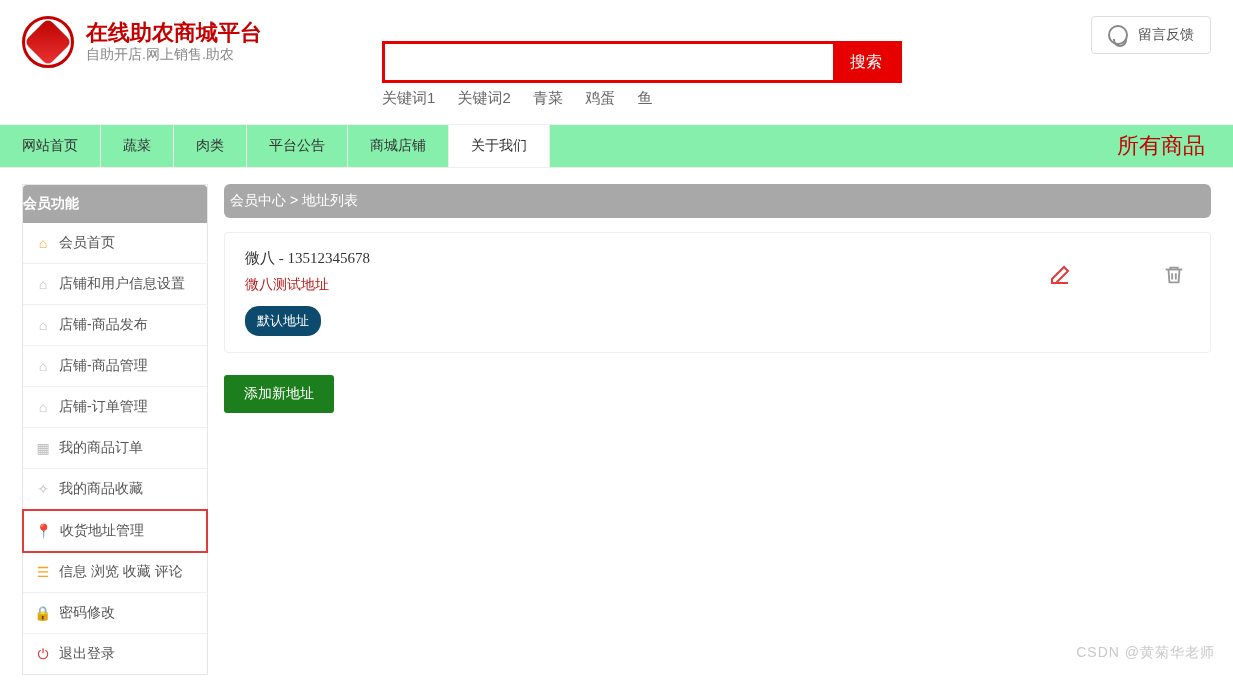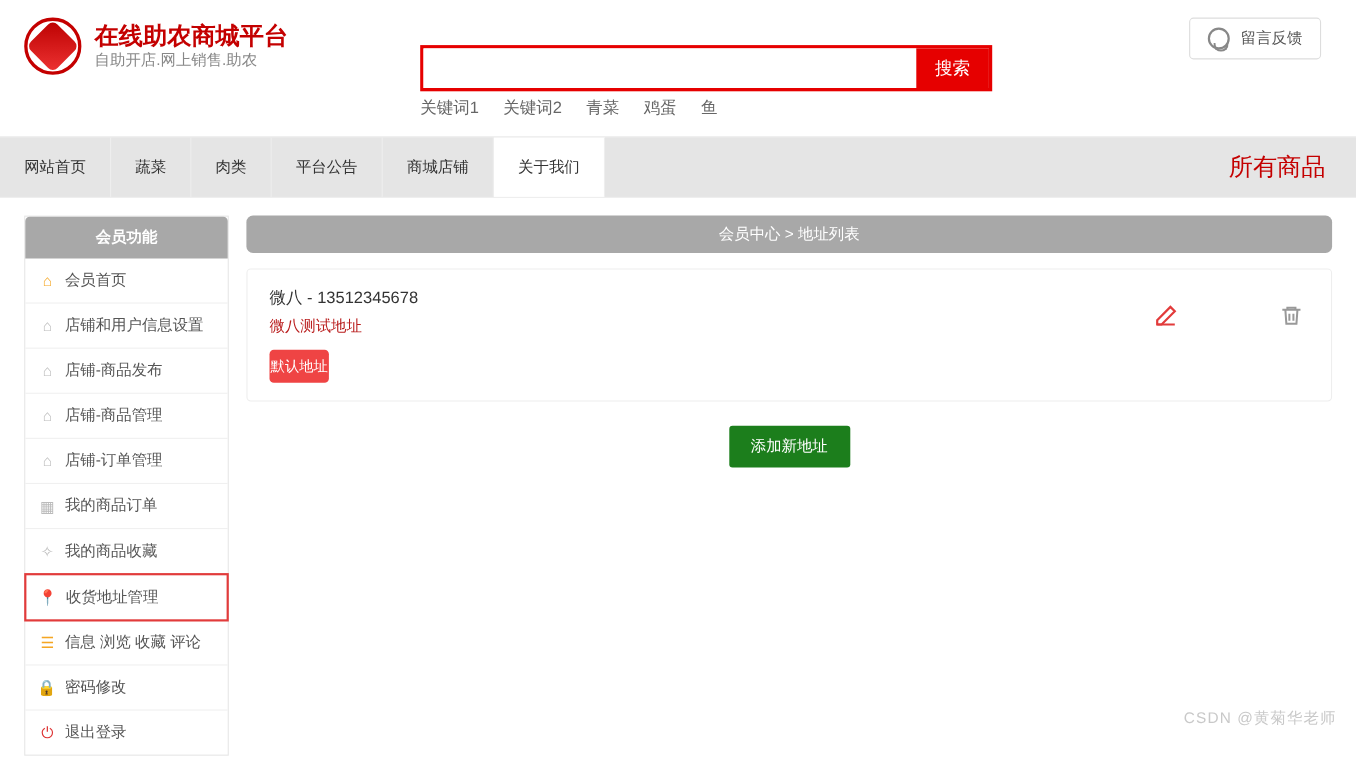--- a/index.html
+++ b/index.html
@@ -1,63 +1,63 @@
 <!DOCTYPE html>
 <html><head>
 <meta charset="utf-8">
 <style>
   * { box-sizing: border-box; margin: 0; padding: 0; }
   body { font-family: "Microsoft YaHei", Arial, sans-serif; font-size: 14px; color: #333; background: #fff; width: 1233px; }
 
   
-  .topbar { display: flex; align-items: flex-start; padding: 16px 32px 10px 22px; }
+  .topbar { display: flex; align-items: flex-start; padding: 16px 22px 10px 22px; }
   .logo-block { display: flex; align-items: center; gap: 12px; width: 360px; }
   .logo-circle { width: 52px; height: 52px; border-radius: 50%; border: 3px solid #c40000; position: relative; display:flex; align-items:center; justify-content:center;}
   .logo-inner { width: 34px; height: 34px; background: linear-gradient(135deg,#b00 0%, #e33 100%); transform: rotate(45deg); border-radius: 6px; }
   .brand-title { font-size: 22px; color: #c40000; font-weight: 700; line-height: 1.15; }
   .brand-sub { font-size: 14px; color: #888; }
   .search-block { flex: 0 0 520px; margin-top: 25px; }
   .search-row { display: flex; border: 3px solid #e60000; height: 42px; }
   .search-row input { border: none; outline: none; flex: 1; padding: 0 10px; font-size: 14px; }
   .search-btn { width: 66px; background: #e60000; color: #fff; display: flex; align-items: center; justify-content: center; font-size: 16px; cursor: pointer; }
   .kw-row { margin-top: 6px; color: #666; font-size: 15px; }
   .kw-row span { margin-right: 18px; cursor: pointer; }
   .feedback { margin-left: auto; border-radius: 14px; }
   .feedback-btn { border: 1px solid #ddd; border-radius: 4px; padding: 8px 16px; display:flex; align-items:center; gap:10px; cursor:pointer; color:#555;}
   .fb-ico { width:20px; height:20px; border:2px solid #888; border-radius:50%; position:relative;}
   .fb-ico::after { content:""; position:absolute; width:10px; height:6px; border:2px solid #888; border-top:none; border-radius:0 0 8px 8px; bottom:-4px; left:3px;}
 
   
-  .navbar { display:flex; align-items:stretch; border-top:1px solid #eee; border-bottom:1px solid #eee; background:#e5e5e5; height:56px; margin-top:6px;}
+  .navbar { display:flex; align-items:stretch; border-top:1px solid #eee; border-bottom:1px solid #eee; background:#86efac; height:44px; margin-top:6px;}
   .nav-item { padding:0 22px; display:flex; align-items:center; color:#333; border-right:1px solid #eee; cursor:pointer;}
   .nav-item.active { background:#fff; }
   .nav-right { margin-left:auto; padding:0 28px; display:flex; align-items:center; color:#c40000; font-size:22px; cursor:pointer;}
 
   
   .page { display:flex; gap:16px; padding:16px 22px; align-items:flex-start;}
   .sidebar { width:186px; border:1px solid #e6e6e6; }
-  .sb-head { background:#a8a8a8; color:#fff; text-align:center; font-weight:700; padding:10px 0; border-radius:4px 4px 0 0;}
+  .sb-head { background:#a8a8a8; color:#fff; text-align:left; font-weight:700; padding:10px 0; border-radius:4px 4px 0 0;}
   .sb-item { display:flex; align-items:center; gap:8px; padding:11px 12px; border-bottom:1px solid #f0f0f0; cursor:pointer; color:#555;}
   .sb-item:last-child { border-bottom:none;}
   .sb-item.hl { border:2px solid #e23b3b; margin:-1px; position:relative;}
   .sb-ico { width:16px; height:16px; display:inline-flex; align-items:center; justify-content:center; font-size:14px; color:#bbb;}
   .sb-ico.orange { color:#f5a623;}
   .sb-ico.green { color:#21a04a;}
   .sb-ico.red { color:#d33;}
 
   .main { flex:1; }
-  .crumb { background:#a8a8a8; color:#fff; text-align:center; padding:8px 16px; border-radius:6px; font-size:14px;}
-  .card { border:1px solid #eee; border-radius:4px; margin-top:14px; padding:16px 20px; position:relative;}
+  .crumb { background:#a8a8a8; color:#fff; text-align:left; padding:8px 6px; border-radius:6px; font-size:14px;}
+  .card { border:1px solid #eee; border-radius:4px; margin-top:14px; padding:16px 20px; position:relative;font-family:Liberation Serif, serif;}
   .addr-name { font-size:15px; color:#333; margin-bottom:8px;}
   .addr-detail { color:#b91c1c; margin-bottom:12px;}
-  .tag-default { display:inline-block; background:#ef4444; color:#fff; padding:6px 1px; border-radius:4px; font-size:13px;}
+  .tag-default { display:inline-block; background:#0c4a6e; color:#fff; padding:6px 12px; border-radius:14px; font-size:13px;}
   .row-actions { position:absolute; right:24px; top:30px; display:flex; gap:90px;}
   .ico-btn { width:24px; height:24px; cursor:pointer; display:flex; align-items:center; justify-content:center; color:#999;}
   .ico-btn.edit { color:#e23b3b; }
-  .add-btn-row { text-align:center; margin-top:22px;}
+  .add-btn-row { margin-top:22px;}
   .add-btn { display:inline-block; background:#1c7e1c; color:#fff; padding:10px 20px; border-radius:3px; cursor:pointer;}
 
   .watermark { position:fixed; right:18px; bottom:28px; color:#c9c9c9; font-size:14px; letter-spacing:1px; pointer-events:none;}
 </style>
 </head>
 <body>
 
 <div class="topbar">
   <div class="logo-block">
     <div class="logo-circle">

